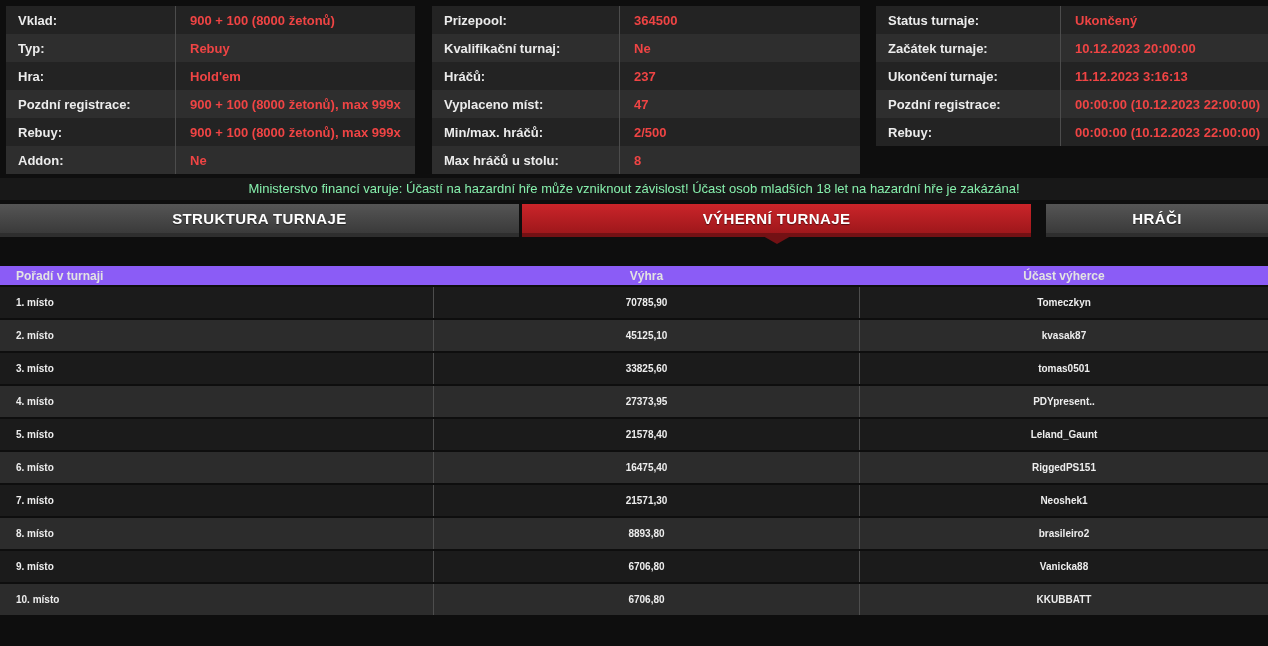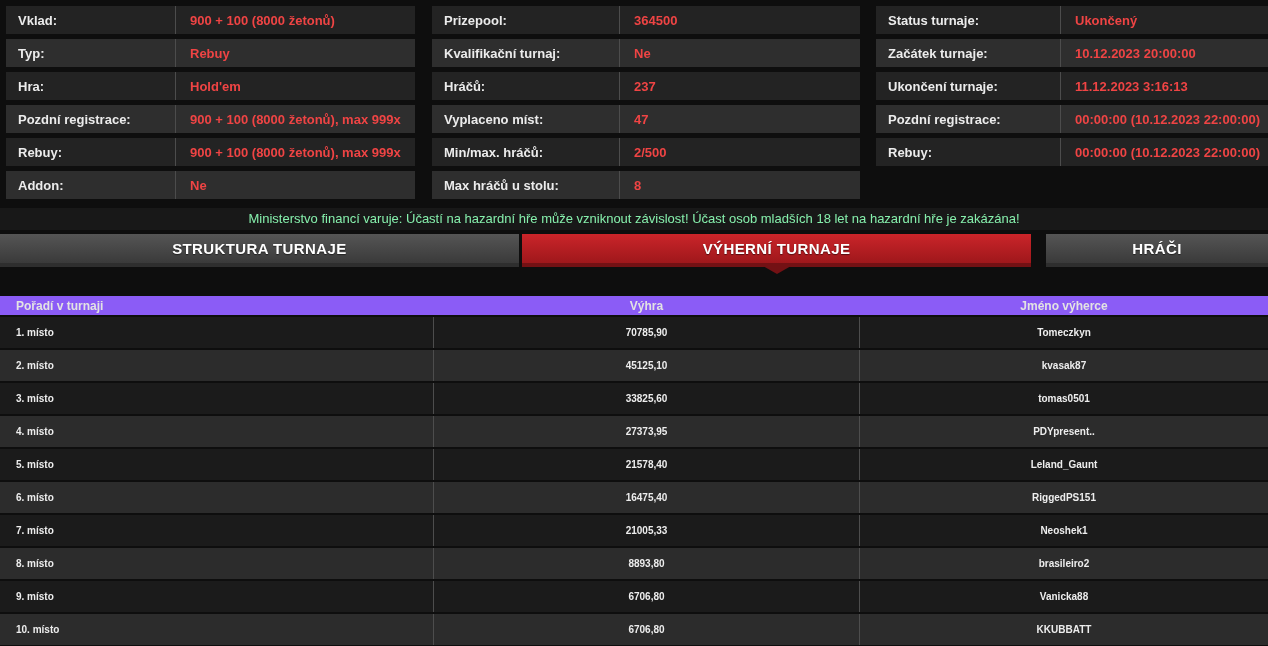--- a/index.html
+++ b/index.html
@@ -5,21 +5,21 @@
   * { margin:0; padding:0; box-sizing:border-box; }
   html,body { width:1268px; height:646px; overflow:hidden; background:#0e0e0e;
               font-family:"Liberation Sans", sans-serif; }
 
   
   .panels { display:flex; padding:6px 0 0 6px; }
   .panel { }
   .panel-1 { width:409px; margin-right:17px; }
   .panel-2 { width:428px; margin-right:16px; }
   .panel-3 { width:392px; }
-  .info-row { display:flex; height:28px; margin-bottom:5px; align-items:stretch; }
+  .info-row { display:flex; height:28px; align-items:stretch; }
   .panel .info-row:nth-child(odd)  { background:#232323; }
   .panel .info-row:nth-child(even) { background:#2e2e2e; }
   .info-label { display:flex; align-items:center; padding-left:12px;
                 border-right:1px solid #4c4c4c; font-weight:bold; font-size:13px;
                 color:#ececec; }
   .panel-1 .info-label { width:170px; }
   .panel-2 .info-label { width:188px; }
   .panel-3 .info-label { width:185px; }
   .info-value { display:flex; align-items:center; padding-left:14px;
                 font-weight:bold; font-size:13px; color:#ef4444; flex:1; }
@@ -151,21 +151,21 @@
 <div class="tabs">
   <div class="tab inactive tab-1">STRUKTURA TURNAJE</div>
   <div class="tab active tab-2">VÝHERNÍ TURNAJE</div>
   <div class="tab inactive tab-3">HRÁČI</div>
 </div>
 
 <div class="results">
   <div class="thead">
     <div class="th1">Pořadí v turnaji</div>
     <div class="th2">Výhra</div>
-    <div class="th3">Jméno výherce</div>
+    <div class="th3">Účast výherce</div>
   </div>
 
   <div class="tbody">
     <div class="trow">
       <div class="td td1">1. místo</div>
       <div class="td td2">70785,90</div>
       <div class="td td3">Tomeczkyn</div>
     </div>
     <div class="trow">
       <div class="td td1">2. místo</div>
@@ -187,21 +187,21 @@
       <div class="td td2">21578,40</div>
       <div class="td td3">Leland_Gaunt</div>
     </div>
     <div class="trow">
       <div class="td td1">6. místo</div>
       <div class="td td2">16475,40</div>
       <div class="td td3">RiggedPS151</div>
     </div>
     <div class="trow">
       <div class="td td1">7. místo</div>
-      <div class="td td2">21005,33</div>
+      <div class="td td2">21571,30</div>
       <div class="td td3">Neoshek1</div>
     </div>
     <div class="trow">
       <div class="td td1">8. místo</div>
       <div class="td td2">8893,80</div>
       <div class="td td3">brasileiro2</div>
     </div>
     <div class="trow">
       <div class="td td1">9. místo</div>
       <div class="td td2">6706,80</div>

